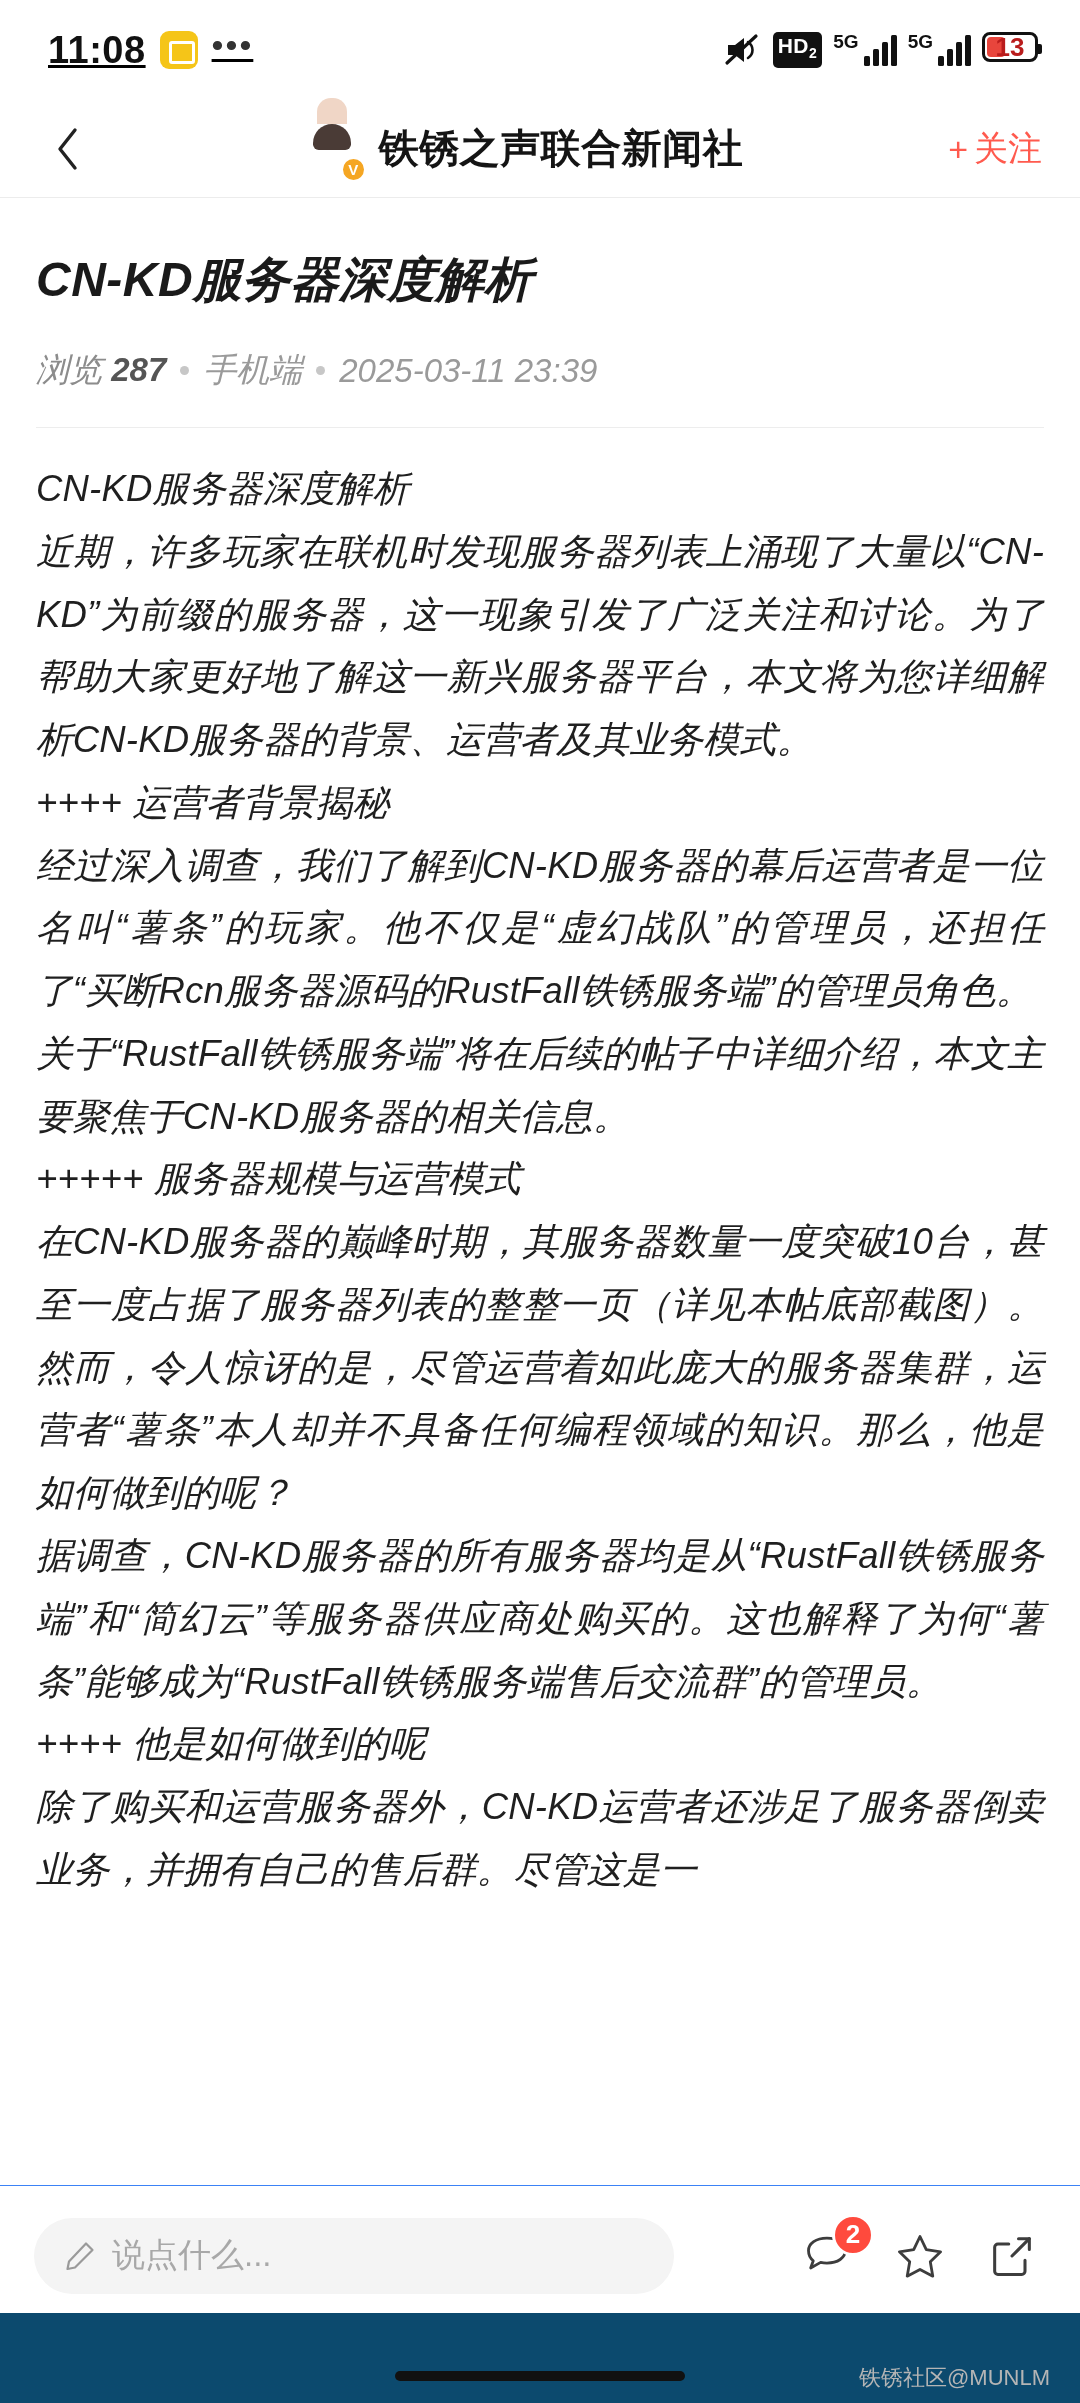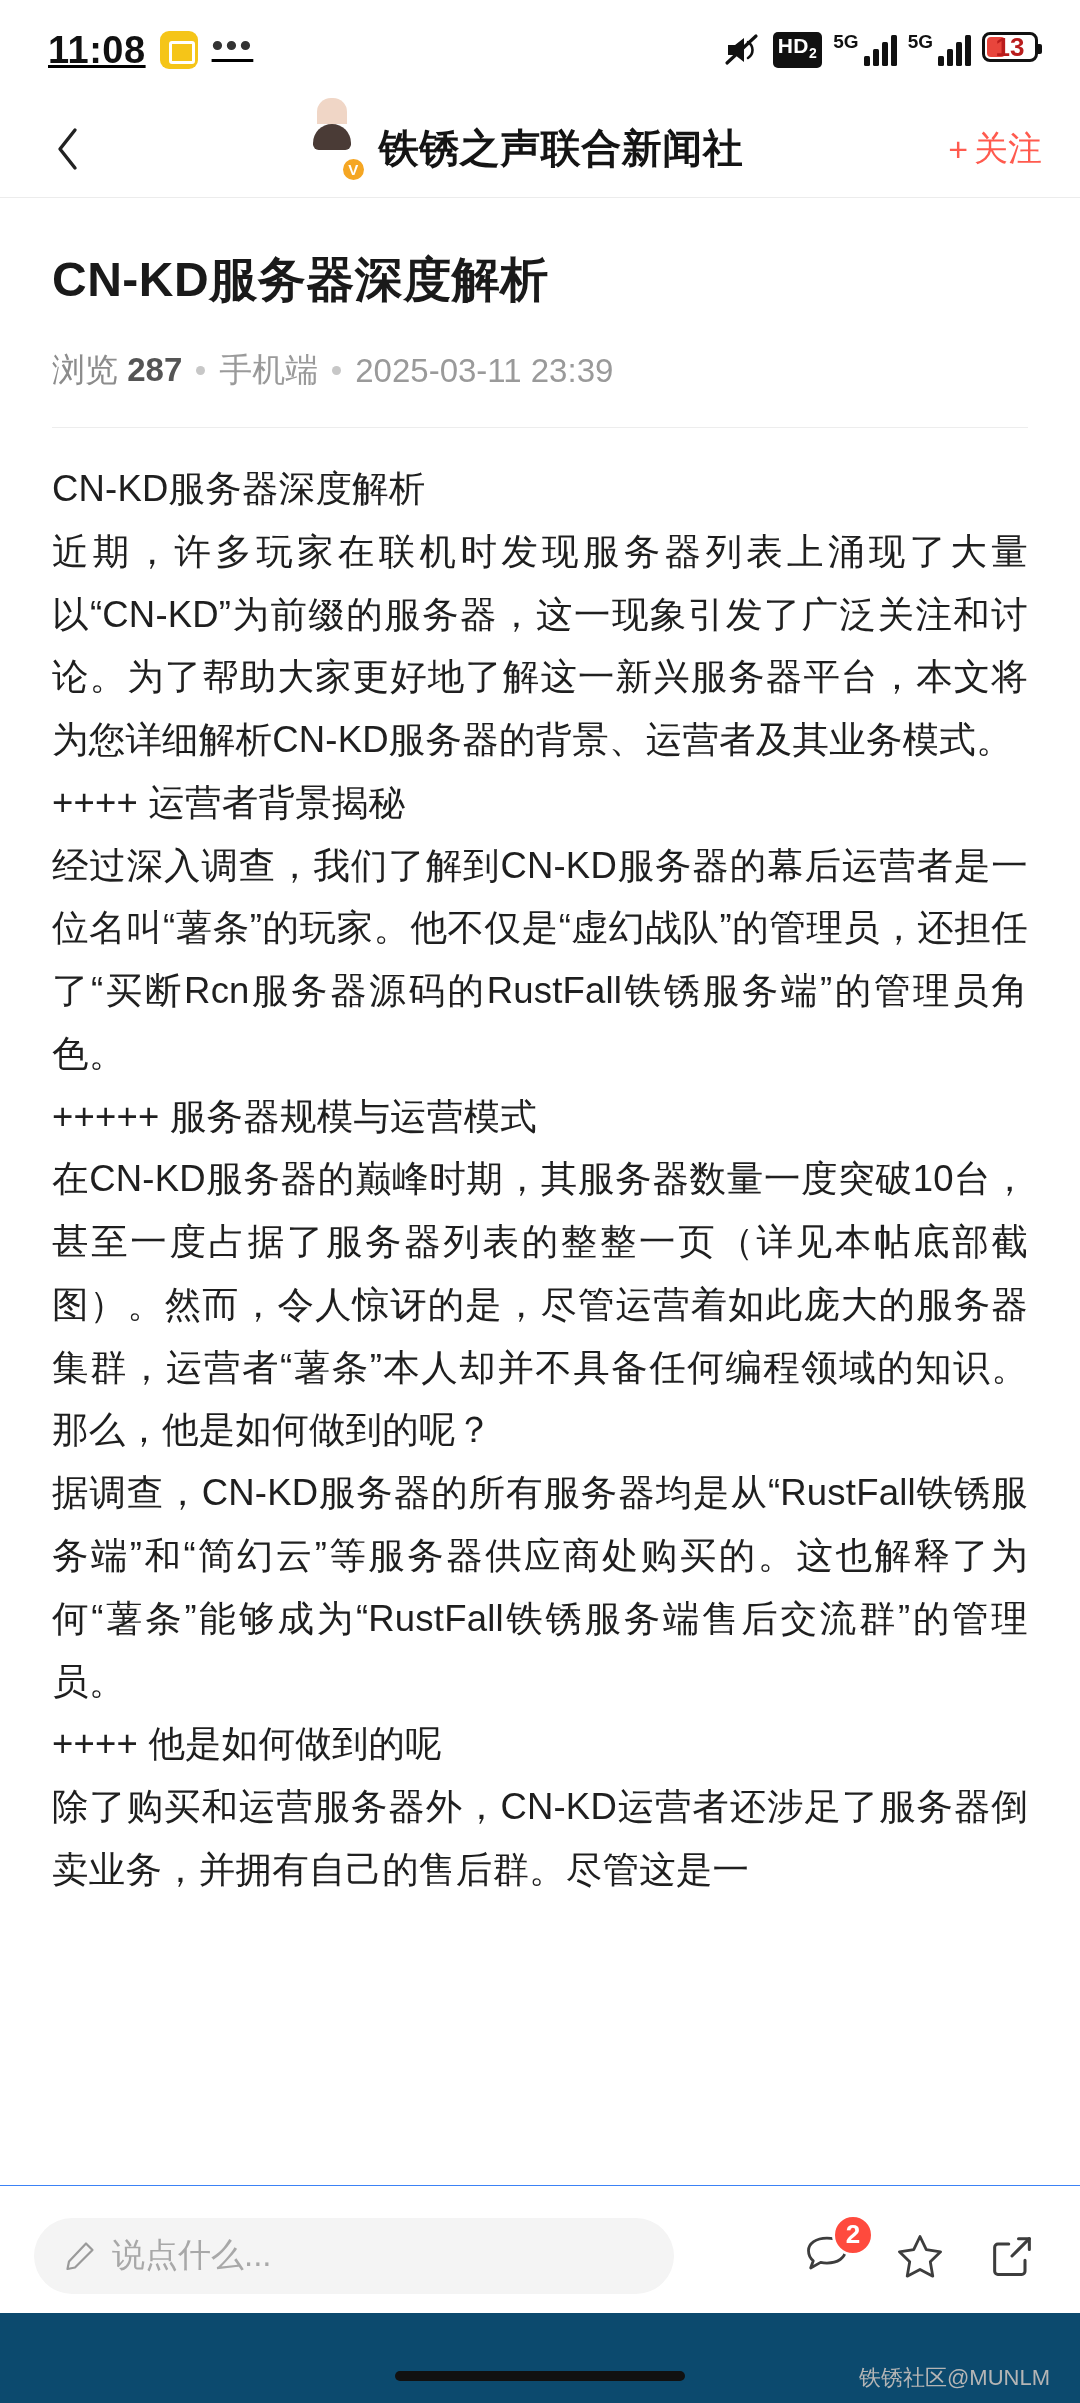--- a/index.html
+++ b/index.html
@@ -211,22 +211,23 @@
     font-size: 34px;
     font-weight: 500;
     padding: 6px 4px;
   }
   .follow-plus { font-size: 34px; font-weight: 400; line-height: 1; }
 
   
   .content {
     flex: 1 1 auto;
     overflow: hidden;
-    padding: 0 52px;
-    position: relative;
+    padding: 0 36px;
+    position: relative;
+    font-style: italic;
   }
   .article-title {
     font-size: 48px;
     font-weight: 600;
     color: #1a1a1a;
     margin-top: 50px;
     letter-spacing: 0.5px;
   }
   .meta {
     display: flex;
@@ -394,20 +395,21 @@
       <span>手机端</span>
       <span class="dot"></span>
       <span>2025-03-11 23:39</span>
     </div>
     <div class="divider"></div>
     <div class="body">
       <p>CN-KD服务器深度解析</p>
       <p>近期，许多玩家在联机时发现服务器列表上涌现了大量以“CN-KD”为前缀的服务器，这一现象引发了广泛关注和讨论。为了帮助大家更好地了解这一新兴服务器平台，本文将为您详细解析CN-KD服务器的背景、运营者及其业务模式。</p>
       <p>++++ 运营者背景揭秘</p>
       <p>经过深入调查，我们了解到CN-KD服务器的幕后运营者是一位名叫“薯条”的玩家。他不仅是“虚幻战队”的管理员，还担任了“买断Rcn服务器源码的RustFall铁锈服务端”的管理员角色。</p>
+      <p>关于“RustFall铁锈服务端”将在后续的帖子中详细介绍，本文主要聚焦于CN-KD服务器的相关信息。</p>
       <p>+++++ 服务器规模与运营模式</p>
       <p>在CN-KD服务器的巅峰时期，其服务器数量一度突破10台，甚至一度占据了服务器列表的整整一页（详见本帖底部截图）。然而，令人惊讶的是，尽管运营着如此庞大的服务器集群，运营者“薯条”本人却并不具备任何编程领域的知识。那么，他是如何做到的呢？</p>
       <p>据调查，CN-KD服务器的所有服务器均是从“RustFall铁锈服务端”和“简幻云”等服务器供应商处购买的。这也解释了为何“薯条”能够成为“RustFall铁锈服务端售后交流群”的管理员。</p>
       <p>++++ 他是如何做到的呢</p>
       <p>除了购买和运营服务器外，CN-KD运营者还涉足了服务器倒卖业务，并拥有自己的售后群。尽管这是一</p>
     </div>
   </div>
 
   <div class="bottombar">
     <div class="comment-box">

